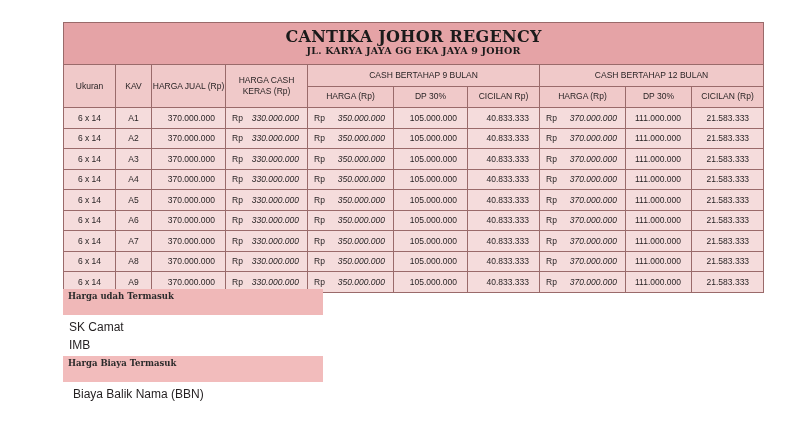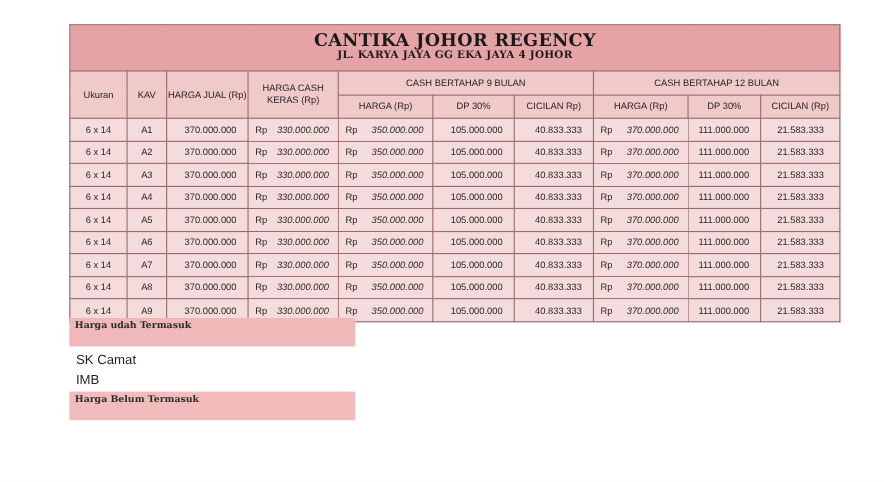--- a/index.html
+++ b/index.html
@@ -145,21 +145,21 @@
       <col style="width:74px">
       <col style="width:72px">
       <col style="width:86px">
       <col style="width:66px">
       <col style="width:72px">
     </colgroup>
     <tbody>
       <tr>
         <td class="title-cell" colspan="10">
           <div class="title-main">CANTIKA JOHOR REGENCY</div>
-          <div class="title-sub">JL. KARYA JAYA GG EKA JAYA 4 JOHOR</div>
+          <div class="title-sub">JL. KARYA JAYA GG EKA JAYA 9 JOHOR</div>
         </td>
       </tr>
       <tr>
         <td class="hdr hdr-tall" rowspan="2">Ukuran</td>
         <td class="hdr hdr-tall" rowspan="2">KAV</td>
         <td class="hdr hdr-tall" rowspan="2">HARGA JUAL (Rp)</td>
         <td class="hdr hdr-tall" rowspan="2">HARGA CASH KERAS (Rp)</td>
         <td class="hdr" colspan="3">CASH BERTAHAP 9 BULAN</td>
         <td class="hdr" colspan="3">CASH BERTAHAP 12 BULAN</td>
       </tr>
@@ -366,14 +366,15 @@
   </table>
 </div>
 
 <div class="notes">
   <div class="note-bar">Harga udah Termasuk</div>
   <div class="note-item">SK Camat</div>
   <div class="note-item">IMB</div>
 </div>
 
 <div class="group2">
-  <div class="note-bar second">Harga Belum Termasuk</div>
+  <div class="note-bar second">Harga Biaya Termasuk</div>
+  <div class="note-item indent">Biaya Balik Nama (BBN)</div>
 </div>
 
 </body></html>

